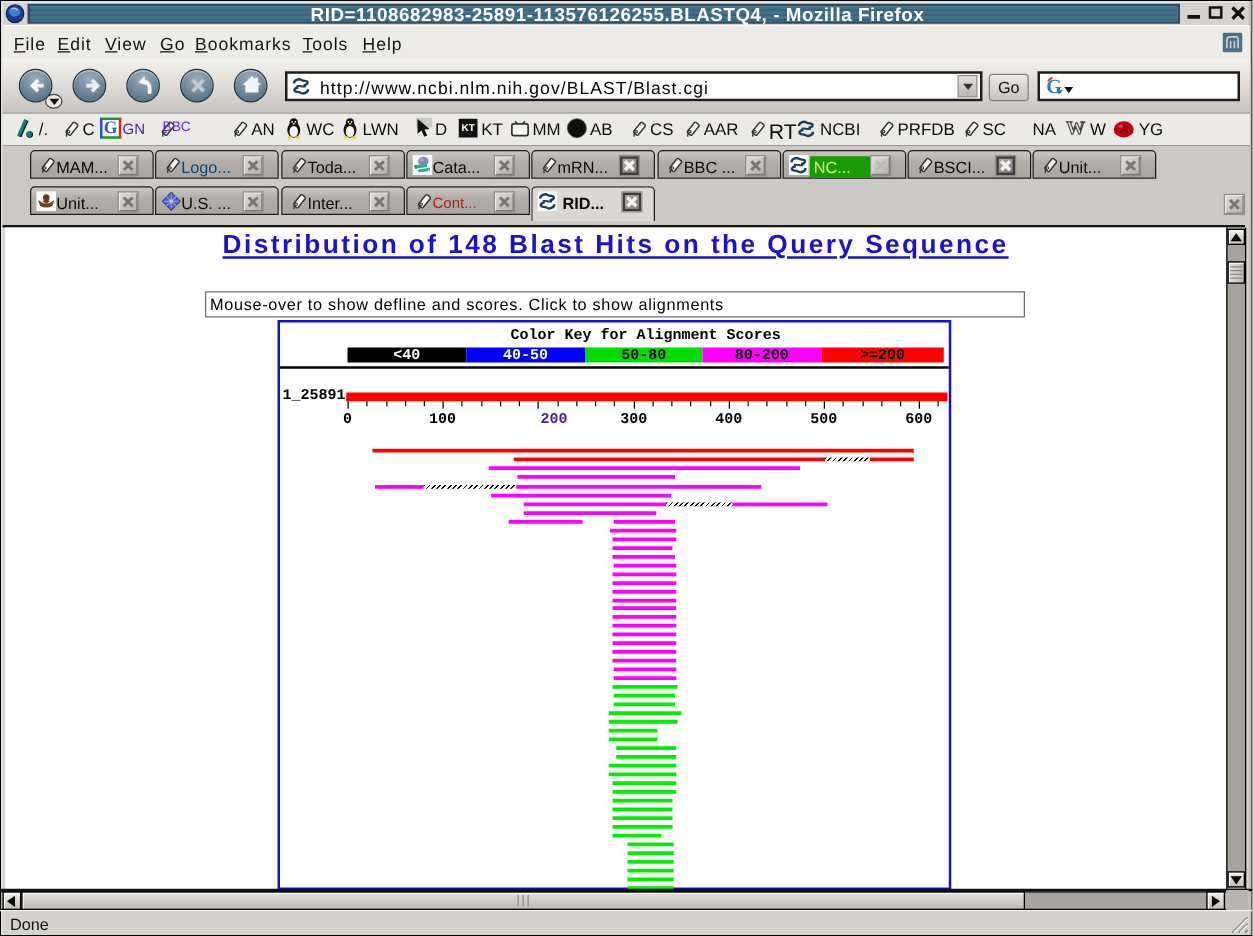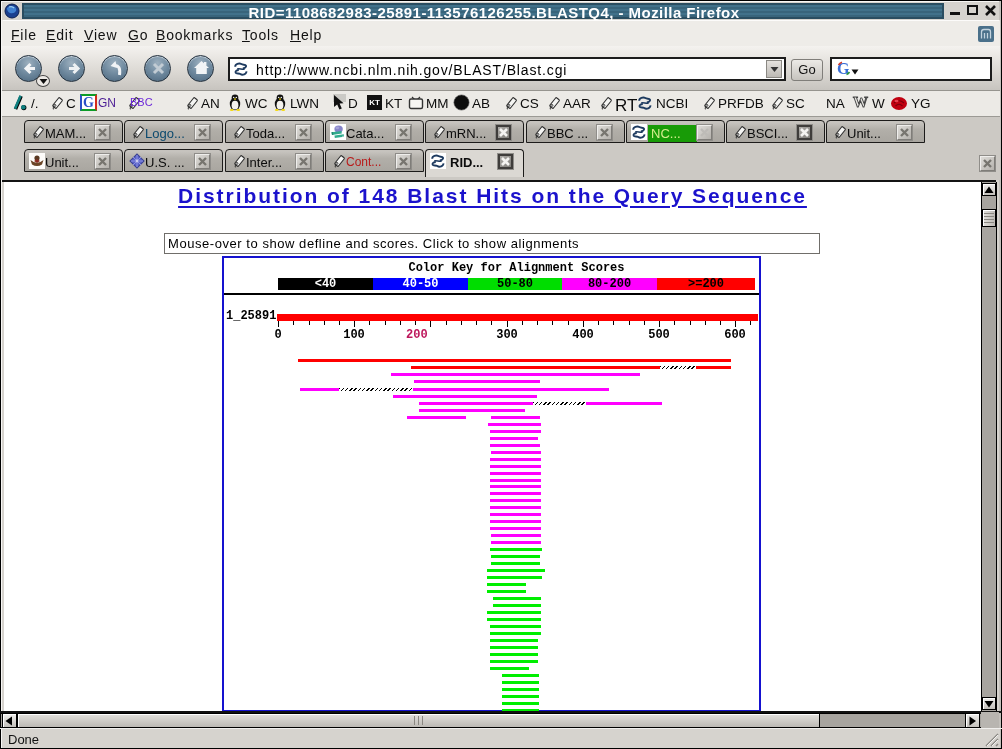--- a/index.html
+++ b/index.html
@@ -438,21 +438,21 @@
 <div class="a" style="left:643.8px;top:321px;width:1px;height:4px;background:#000"></div>
 <div class="a" style="left:659.0px;top:321px;width:1px;height:6px;background:#000"></div>
 <div class="a" style="left:674.2px;top:321px;width:1px;height:4px;background:#000"></div>
 <div class="a" style="left:689.5px;top:321px;width:1px;height:4px;background:#000"></div>
 <div class="a" style="left:704.7px;top:321px;width:1px;height:4px;background:#000"></div>
 <div class="a" style="left:720.0px;top:321px;width:1px;height:4px;background:#000"></div>
 <div class="a" style="left:735.2px;top:321px;width:1px;height:6px;background:#000"></div>
 <div class="a" style="left:750.4px;top:321px;width:1px;height:4px;background:#000"></div>
 <div class="mono" style="left:254px;top:328px;width:48px;text-align:center;font-size:12px;color:#000">0</div>
 <div class="mono" style="left:330px;top:328px;width:48px;text-align:center;font-size:12px;color:#000">100</div>
-<div class="mono" style="left:406px;top:328px;width:48px;text-align:left;font-size:12px;color:#be185d">200</div>
+<div class="mono" style="left:406px;top:328px;width:48px;text-align:right;font-size:12px;color:#4c1d95">200</div>
 <div class="mono" style="left:483px;top:328px;width:48px;text-align:center;font-size:12px;color:#000">300</div>
 <div class="mono" style="left:559px;top:328px;width:48px;text-align:center;font-size:12px;color:#000">400</div>
 <div class="mono" style="left:635px;top:328px;width:48px;text-align:center;font-size:12px;color:#000">500</div>
 <div class="mono" style="left:711px;top:328px;width:48px;text-align:center;font-size:12px;color:#000">600</div>
 <div class="bar" style="left:298px;top:359px;width:433px;background:#ff0000"></div>
 <div class="bar" style="left:411px;top:366px;width:249px;background:#ff0000"></div>
 <div class="bar" style="left:660px;top:366px;width:36px;background:repeating-linear-gradient(135deg,#000 0 1px,#fff 1px 3px)"></div>
 <div class="bar" style="left:696px;top:366px;width:35px;background:#ff0000"></div>
 <div class="bar" style="left:391px;top:373px;width:249px;background:#ff00ff"></div>
 <div class="bar" style="left:414px;top:380px;width:126px;background:#ff00ff"></div>

